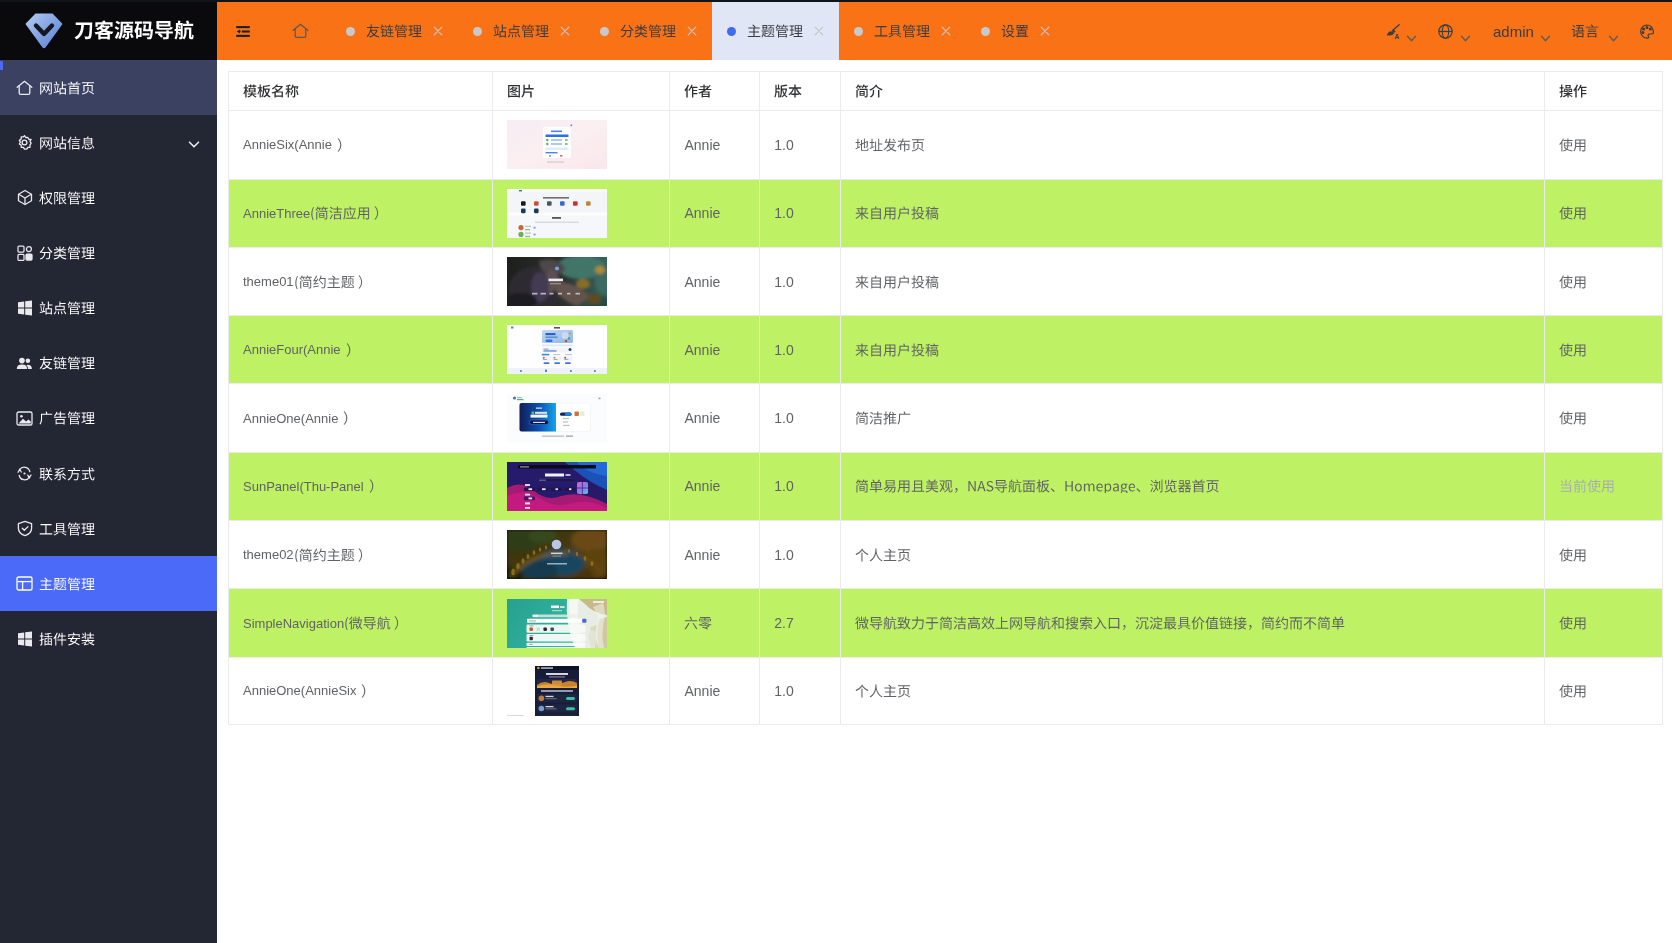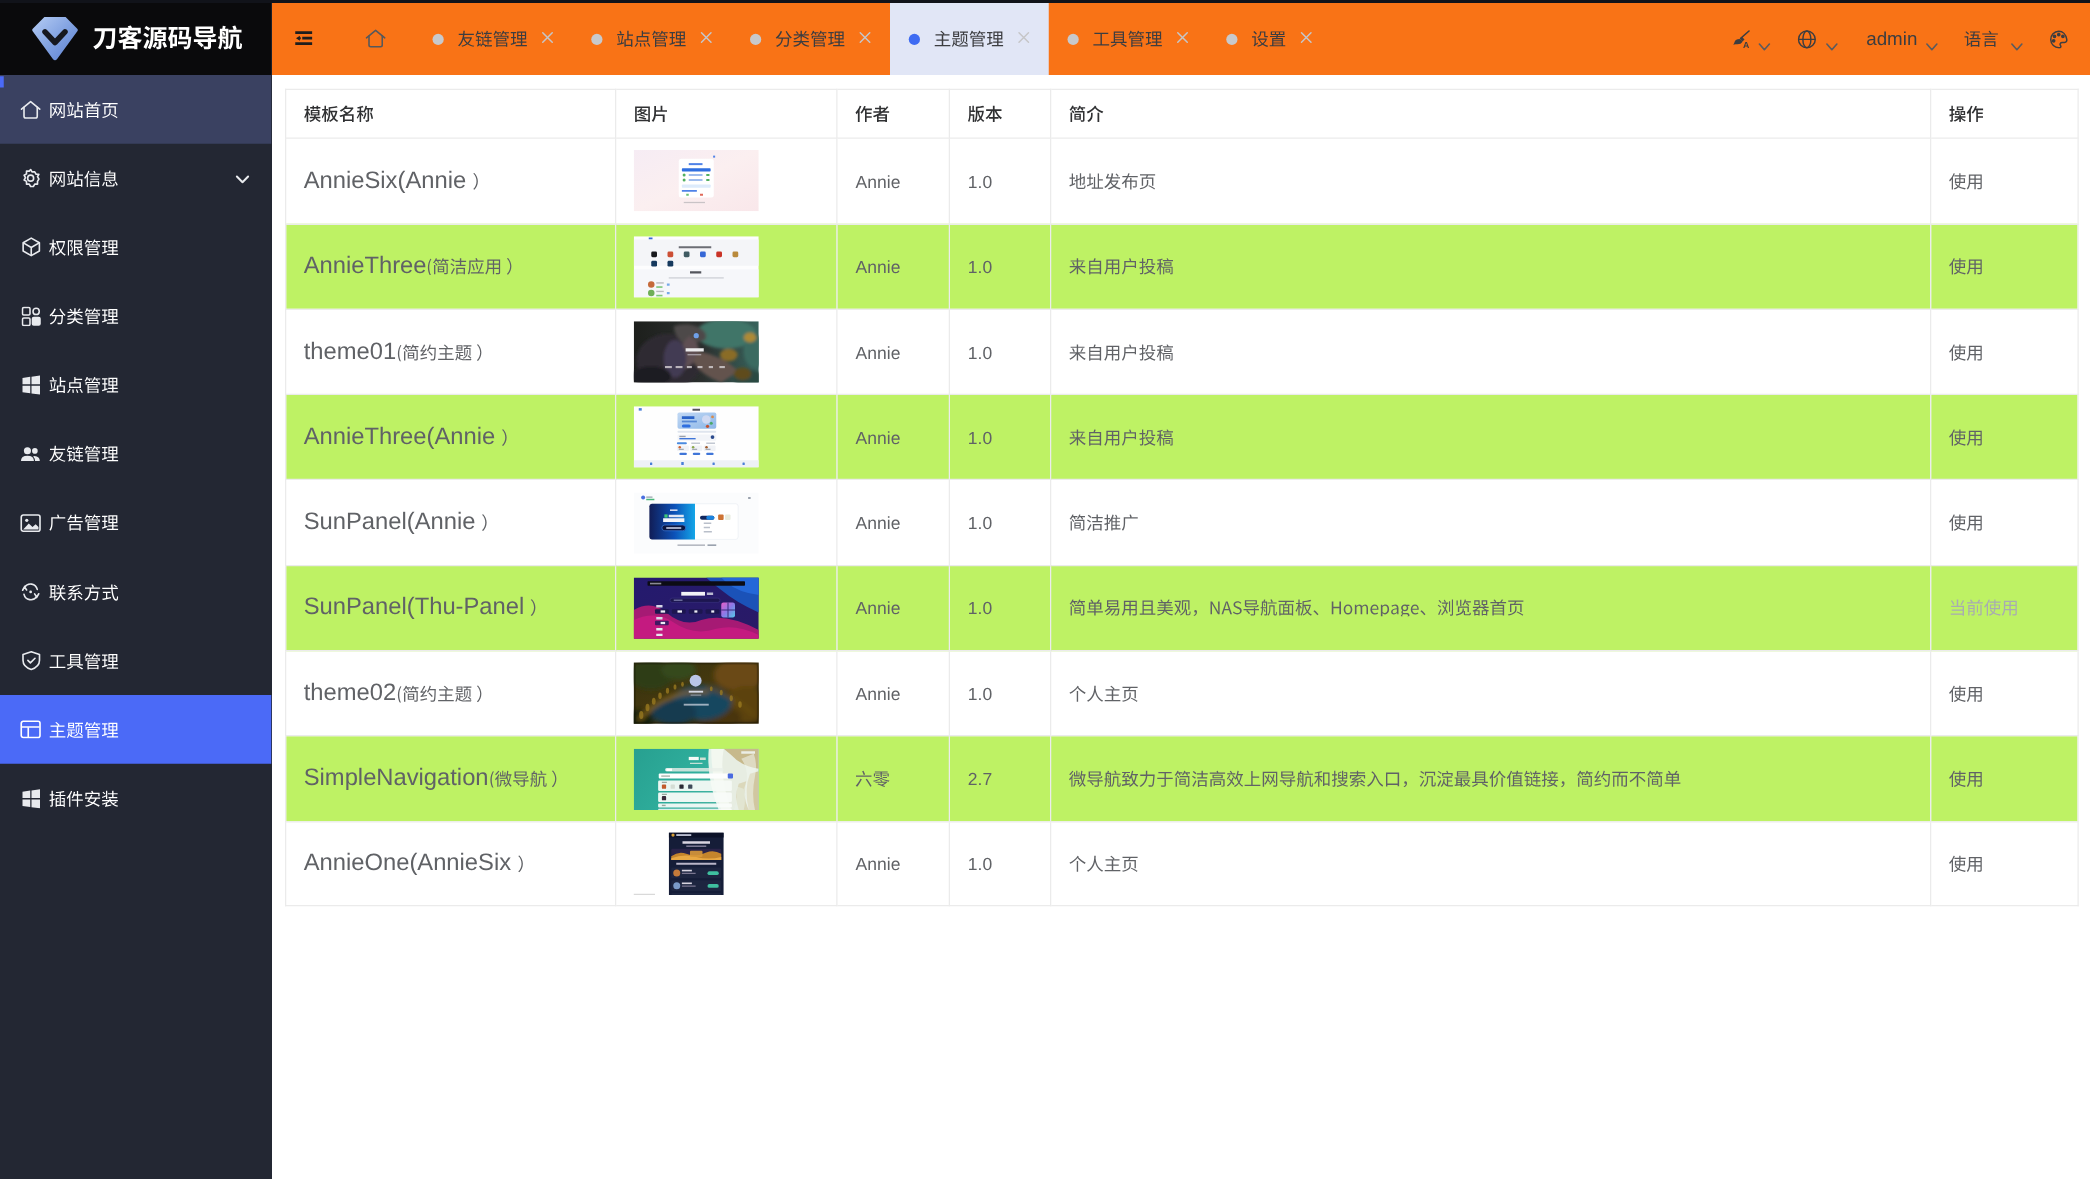--- a/index.html
+++ b/index.html
@@ -28,21 +28,21 @@
 #main{position:absolute;left:217px;top:60px;width:1455px;height:883px;background:#fff}
 table{border-collapse:collapse;table-layout:fixed;width:1434px;margin:11px 0 0 11px}
 table,td,th{border:1px solid #ebebeb}
 th{height:39.3px;text-align:left;vertical-align:middle;padding-left:14px}
 td{height:68.3px;vertical-align:middle;padding-left:14px;font-size:14px;color:#606266}
 tr:last-child td{height:67px}
 tr.s td{background:#bef264}
 td .cell{display:flex;align-items:center}
 td.imgc{padding-left:14px}
 .thumb{display:block}
-.nm{font-size:19px;color:#606266}
+.nm{font-size:13px;color:#606266}
 </style></head><body>
 <svg width="0" height="0" style="position:absolute">
     <defs>
       <g id="zlogo">
         <path d="M1.7 2.6V5.0H7.2C7.0 9.6 6.3 14.6 0.5 17.4C1.3 17.9 2.0 18.8 2.4 19.5C8.7 16.2 9.6 10.4 9.9 5.0H15.7C15.5 12.4 15.2 15.6 14.5 16.3C14.3 16.6 14.0 16.7 13.6 16.7C13.0 16.7 11.8 16.7 10.4 16.6C10.8 17.3 11.2 18.5 11.3 19.2C12.5 19.2 13.9 19.3 14.7 19.1C15.6 19.0 16.2 18.7 16.8 17.9C17.7 16.7 18.0 13.3 18.2 3.8C18.3 3.5 18.3 2.6 18.3 2.6ZM27.8 7.5H32.3C31.7 8.1 30.9 8.7 30.0 9.2C29.1 8.8 28.3 8.2 27.7 7.6ZM28.2 0.9 28.8 2.2H21.4V6.7H23.7V4.4H27.5C26.5 5.9 24.6 7.4 21.9 8.5C22.4 8.8 23.1 9.7 23.4 10.2C24.3 9.8 25.2 9.4 25.9 8.9C26.4 9.4 27.0 9.9 27.7 10.4C25.5 11.3 23.0 12.0 20.5 12.3C21.0 12.9 21.5 13.8 21.7 14.5C22.6 14.3 23.4 14.1 24.3 13.9V19.4H26.6V18.8H33.4V19.4H35.9V13.7C36.5 13.9 37.3 14.0 38.0 14.1C38.3 13.4 39.0 12.4 39.5 11.8C36.9 11.5 34.5 11.0 32.4 10.3C33.9 9.3 35.1 8.0 36.0 6.6L34.3 5.6L33.9 5.7H29.5L30.1 4.9L27.8 4.4H36.2V6.7H38.6V2.2H31.6C31.3 1.6 30.9 0.9 30.6 0.4ZM30.0 11.8C31.0 12.3 32.2 12.8 33.4 13.1H26.8C27.9 12.7 29.0 12.3 30.0 11.8ZM26.6 16.8V15.1H33.4V16.8ZM51.8 9.9H56.4V11.1H51.8ZM51.8 7.2H56.4V8.3H51.8ZM50.0 13.6C49.5 14.8 48.7 16.2 47.9 17.2C48.4 17.4 49.3 18.0 49.8 18.3C50.5 17.3 51.5 15.6 52.1 14.2ZM55.7 14.1C56.3 15.4 57.1 17.1 57.5 18.1L59.7 17.2C59.3 16.2 58.4 14.5 57.7 13.3ZM41.5 2.5C42.5 3.1 44.1 4.0 44.8 4.6L46.2 2.7C45.5 2.2 43.9 1.3 42.9 0.8ZM40.6 7.9C41.6 8.5 43.1 9.4 43.8 9.9L45.3 8.0C44.5 7.5 42.9 6.7 41.9 6.2ZM40.8 17.8 43.0 19.1C43.9 17.2 44.8 14.8 45.6 12.7L43.6 11.4C42.8 13.7 41.6 16.3 40.8 17.8ZM49.6 5.5V12.8H52.8V17.1C52.8 17.3 52.7 17.3 52.5 17.3C52.3 17.3 51.5 17.3 50.8 17.3C51.0 17.9 51.3 18.8 51.4 19.4C52.6 19.4 53.5 19.4 54.2 19.0C54.9 18.7 55.1 18.1 55.1 17.1V12.8H58.6V5.5H54.8L55.5 4.2L53.3 3.8H59.2V1.7H46.6V7.2C46.6 10.4 46.4 15.0 44.2 18.1C44.7 18.4 45.8 19.0 46.2 19.4C48.6 16.1 48.9 10.8 48.9 7.2V3.8H52.8C52.7 4.3 52.5 4.9 52.3 5.5ZM68.4 13.2V15.4H75.5V13.2ZM69.7 4.6C69.6 6.7 69.3 9.6 69.0 11.3H69.7L76.6 11.3C76.3 15.0 75.9 16.6 75.4 17.0C75.2 17.2 75.0 17.2 74.7 17.2C74.3 17.2 73.6 17.2 72.7 17.2C73.1 17.7 73.3 18.7 73.4 19.3C74.3 19.3 75.2 19.3 75.8 19.3C76.4 19.2 76.9 19.0 77.4 18.4C78.1 17.7 78.5 15.5 78.9 10.2C79.0 9.9 79.0 9.3 79.0 9.3H76.8C77.1 6.8 77.4 3.9 77.5 1.7L75.8 1.5L75.5 1.6H68.8V3.8H75.1C74.9 5.4 74.7 7.5 74.5 9.3H71.5C71.7 7.8 71.9 6.1 72.0 4.7ZM60.9 1.5V3.7H63.0C62.5 6.3 61.7 8.8 60.4 10.4C60.7 11.1 61.2 12.7 61.3 13.3C61.5 12.9 61.8 12.6 62.1 12.2V18.4H64.1V16.9H67.6V7.7H64.2C64.6 6.4 65.0 5.0 65.2 3.7H68.1V1.5ZM64.1 9.8H65.6V14.9H64.1ZM83.8 14.5C85.1 15.4 86.6 16.8 87.2 17.8L89.0 16.2C88.4 15.4 87.3 14.4 86.2 13.6H92.3V16.9C92.3 17.2 92.2 17.3 91.8 17.3C91.4 17.3 89.8 17.3 88.6 17.2C88.9 17.8 89.3 18.7 89.4 19.4C91.3 19.4 92.6 19.4 93.6 19.1C94.5 18.8 94.8 18.2 94.8 16.9V13.6H98.9V11.4H94.8V10.2H92.3V11.4H81.1V13.6H84.7ZM82.4 2.3V6.9C82.4 9.3 83.6 9.8 87.5 9.8C88.5 9.8 93.6 9.8 94.6 9.8C97.4 9.8 98.4 9.4 98.7 7.3C98.0 7.2 97.0 7.0 96.4 6.7C96.2 7.7 95.9 7.9 94.4 7.9C93.1 7.9 88.5 7.9 87.5 7.9C85.4 7.9 85.0 7.7 85.0 6.9V6.6H96.5V1.1H82.4ZM85.0 3.2H94.2V4.5H85.0ZM111.9 1.0C112.3 1.9 112.7 3.0 112.9 3.8H109.0V5.9H119.2V3.8H114.0L115.4 3.3C115.1 2.5 114.6 1.3 114.2 0.4ZM100.6 9.1V11.0H101.9C101.9 13.5 101.7 16.4 100.5 18.4C101.0 18.6 101.9 19.2 102.3 19.6C103.5 17.7 103.8 14.8 103.9 12.3C104.4 13.2 104.8 14.3 105.0 15.0L106.5 14.3C106.3 13.6 105.7 12.4 105.2 11.5L104.0 12.0L104.0 11.0H106.6V17.0C106.6 17.2 106.5 17.3 106.3 17.3C106.1 17.3 105.4 17.3 104.7 17.3C105.0 17.8 105.3 18.7 105.4 19.3C106.5 19.3 107.3 19.3 107.9 18.9C108.2 18.7 108.4 18.5 108.5 18.3C109.0 18.5 109.9 19.1 110.3 19.5C112.2 17.4 112.6 14.0 112.6 11.6V9.4H115.0V16.4C115.0 17.9 115.2 18.3 115.5 18.7C115.8 19.0 116.3 19.2 116.8 19.2C117.1 19.2 117.4 19.2 117.7 19.2C118.1 19.2 118.6 19.1 118.8 18.9C119.1 18.7 119.3 18.3 119.4 17.9C119.5 17.4 119.6 16.2 119.6 15.2C119.1 15.0 118.5 14.7 118.1 14.4C118.1 15.4 118.1 16.2 118.1 16.5C118.0 16.9 118.0 17.1 118.0 17.1C117.9 17.2 117.8 17.2 117.7 17.2C117.7 17.2 117.5 17.2 117.5 17.2C117.4 17.2 117.3 17.2 117.3 17.1C117.3 17.1 117.3 16.8 117.3 16.4V7.4H110.4V11.5C110.4 13.5 110.2 16.1 108.6 18.0C108.6 17.7 108.7 17.4 108.7 17.0V3.0H105.9L106.6 0.9L104.2 0.5C104.2 1.3 104.0 2.2 103.8 3.0H101.9V9.1ZM106.6 4.9V9.1H104.0V6.1C104.3 6.9 104.7 8.0 104.9 8.7L106.4 8.0C106.2 7.3 105.7 6.2 105.3 5.3L104.0 5.8V4.9Z"></path>
       </g>
       <g id="zhome">
         <path d="M2.7 4.8C3.3 5.6 4.0 6.5 4.7 7.4C4.1 8.9 3.4 10.2 2.4 11.1C2.6 11.2 3.1 11.5 3.2 11.7C4.1 10.8 4.8 9.6 5.3 8.3C5.8 9.0 6.1 9.6 6.4 10.1L7.1 9.4C6.7 8.8 6.3 8.1 5.7 7.3C6.1 6.1 6.4 4.8 6.6 3.5L5.6 3.4C5.5 4.4 5.3 5.4 5.0 6.3C4.5 5.6 3.9 4.9 3.4 4.2ZM6.8 4.8C7.4 5.6 8.1 6.5 8.7 7.4C8.1 9.0 7.4 10.2 6.3 11.2C6.6 11.3 7.0 11.6 7.2 11.8C8.1 10.9 8.8 9.7 9.3 8.4C9.8 9.2 10.2 9.9 10.5 10.5L11.2 9.9C10.9 9.2 10.3 8.3 9.7 7.3C10.1 6.2 10.4 4.9 10.6 3.5L9.6 3.4C9.5 4.4 9.3 5.4 9.0 6.3C8.5 5.6 8.0 4.9 7.4 4.3ZM1.2 1.4V13.4H2.3V2.4H11.8V12.0C11.8 12.3 11.7 12.4 11.4 12.4C11.1 12.4 10.2 12.4 9.3 12.4C9.4 12.6 9.6 13.1 9.7 13.4C10.9 13.4 11.7 13.4 12.2 13.2C12.6 13.0 12.8 12.7 12.8 12.0V1.4ZM14.8 3.2V4.2H20.3V3.2ZM15.4 5.0C15.7 6.6 16.0 8.6 16.0 10.0L16.9 9.8C16.8 8.4 16.5 6.4 16.2 4.8ZM16.4 0.9C16.8 1.6 17.2 2.5 17.4 3.1L18.4 2.7C18.2 2.1 17.8 1.3 17.4 0.6ZM18.6 4.6C18.4 6.4 18.1 8.8 17.7 10.3C16.5 10.6 15.5 10.8 14.7 11.0L14.9 12.0C16.4 11.7 18.3 11.2 20.2 10.7L20.1 9.7L18.6 10.1C18.9 8.6 19.3 6.5 19.6 4.8ZM20.5 7.3V13.4H21.6V12.8H25.8V13.4H26.9V7.3H23.9V4.5H27.4V3.5H23.9V0.5H22.8V7.3ZM21.6 11.8V8.2H25.8V11.8ZM31.4 8.0H38.6V9.4H31.4ZM31.4 7.1V5.7H38.6V7.1ZM31.4 10.2H38.6V11.7H31.4ZM31.2 0.9C31.6 1.4 32.1 2.0 32.4 2.5H28.8V3.5H34.4C34.3 3.9 34.2 4.4 34.1 4.8H30.4V13.4H31.4V12.6H38.6V13.4H39.7V4.8H35.2L35.6 3.5H41.3V2.5H37.7C38.1 2.0 38.6 1.4 39.0 0.8L37.8 0.5C37.5 1.1 37.0 1.9 36.6 2.5H32.8L33.4 2.2C33.2 1.7 32.6 1.0 32.1 0.5ZM48.5 5.9V8.4C48.5 9.9 47.9 11.6 42.7 12.6C42.9 12.8 43.2 13.2 43.3 13.4C48.8 12.3 49.6 10.3 49.6 8.4V5.9ZM49.6 10.8C51.3 11.5 53.4 12.7 54.4 13.5L55.0 12.6C54.0 11.9 51.8 10.8 50.2 10.1ZM44.4 4.0V10.5H45.5V5.0H52.6V10.5H53.7V4.0H48.7C49.0 3.5 49.2 2.9 49.5 2.3H55.1V1.3H43.0V2.3H48.3C48.1 2.9 47.9 3.5 47.6 4.0Z"></path>
       </g>
       <g id="zinfo">
@@ -652,21 +652,21 @@
             <div class="cell">
               <svg class="z" width="28" height="14" viewBox="0 0 28 14">
                 <use href="#zuse" fill="#606266"></use>
               </svg>
             </div>
           </td>
         </tr>
         <tr class="s">
           <td>
             <div class="cell">
-              <span class="nm">AnnieThree(Annie</span>
+              <span class="nm">AnnieFour(Annie</span>
               <svg class="z" width="14" height="14" viewBox="0 0 14 14" style="margin-left:5px">
                 <use href="#zpc" fill="#606266"></use>
               </svg>
             </div>
           </td>
           <td class="imgc">
             <svg class="thumb" width="100" height="49" viewBox="0 0 100 49">
               <rect width="100" height="49" fill="#fefefe"></rect>
               <defs>
                 <linearGradient id="f4" x1="0" y1="0" x2="1" y2="1">
@@ -734,21 +734,21 @@
             <div class="cell">
               <svg class="z" width="28" height="14" viewBox="0 0 28 14">
                 <use href="#zuse" fill="#606266"></use>
               </svg>
             </div>
           </td>
         </tr>
         <tr>
           <td>
             <div class="cell">
-              <span class="nm">SunPanel(Annie</span>
+              <span class="nm">AnnieOne(Annie</span>
               <svg class="z" width="14" height="14" viewBox="0 0 14 14" style="margin-left:5px">
                 <use href="#zpc" fill="#606266"></use>
               </svg>
             </div>
           </td>
           <td class="imgc">
             <svg class="thumb" width="100" height="49" viewBox="0 0 100 49">
               <rect width="100" height="49" fill="#fbfcfd"></rect>
               <defs>
                 <linearGradient id="a2" x1="0" y1="0" x2="1" y2="0">

